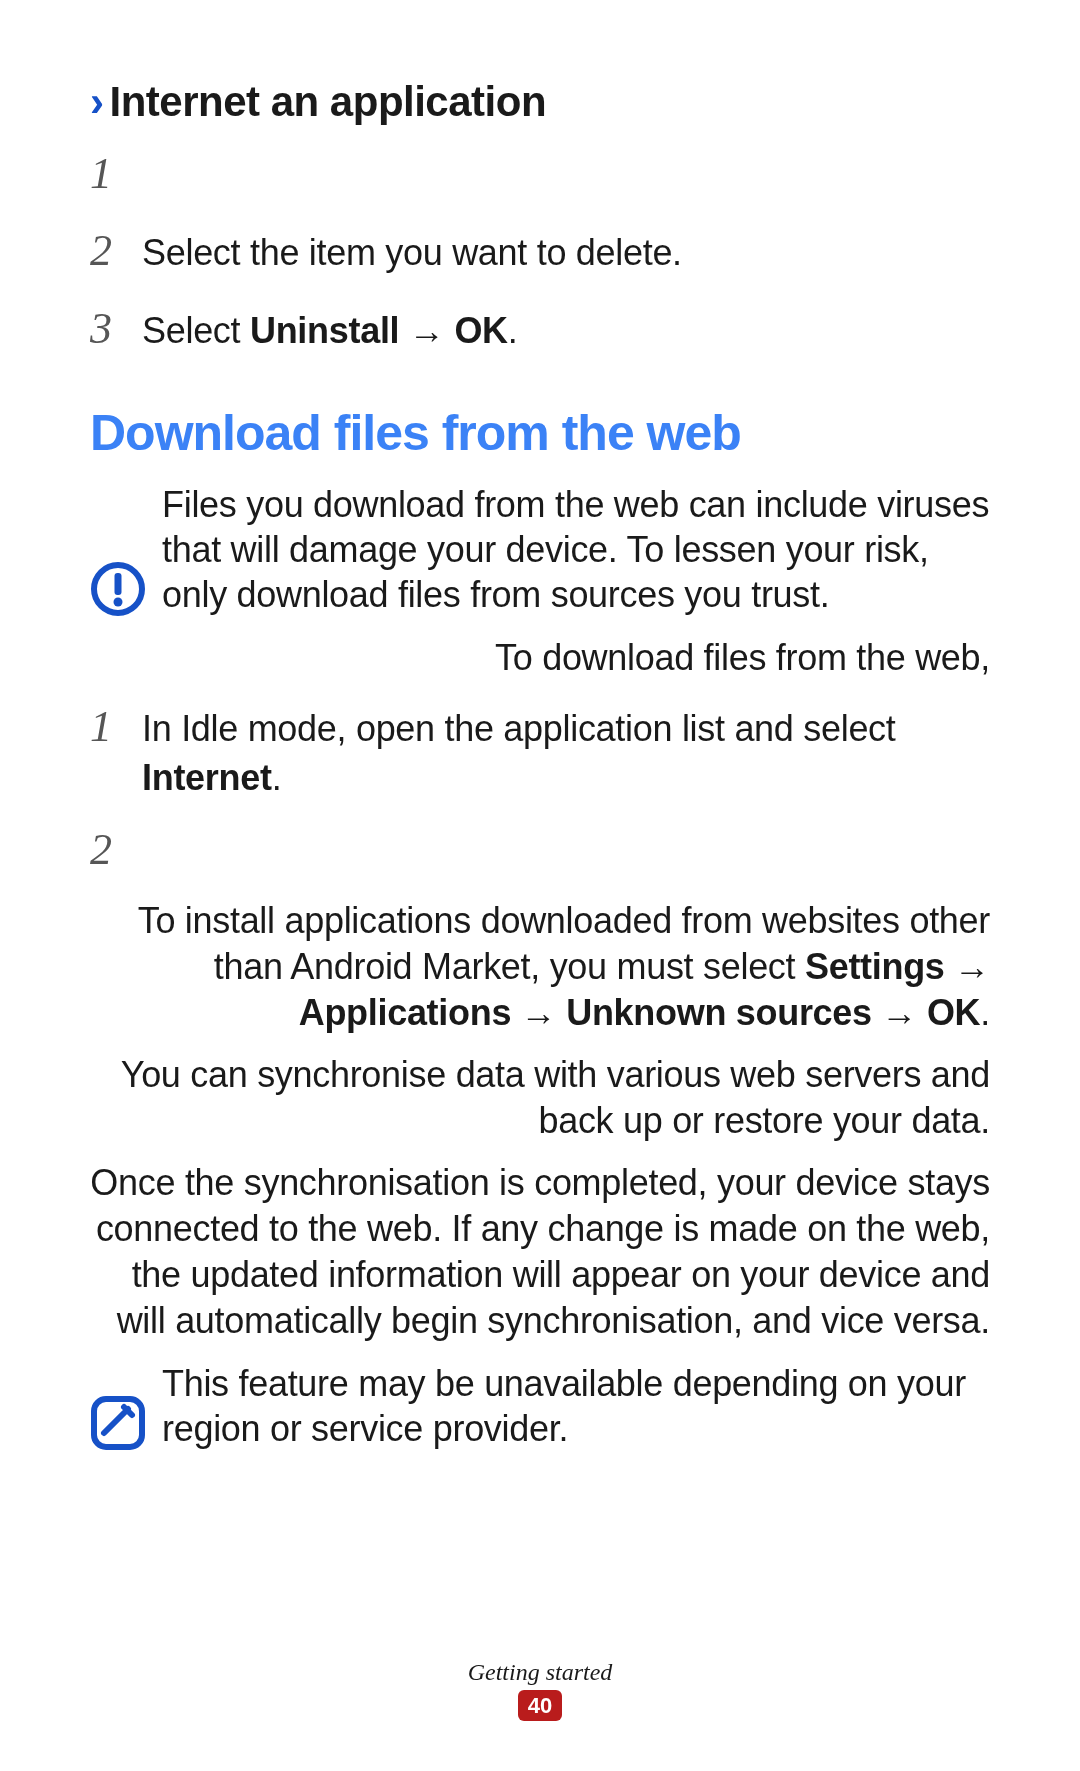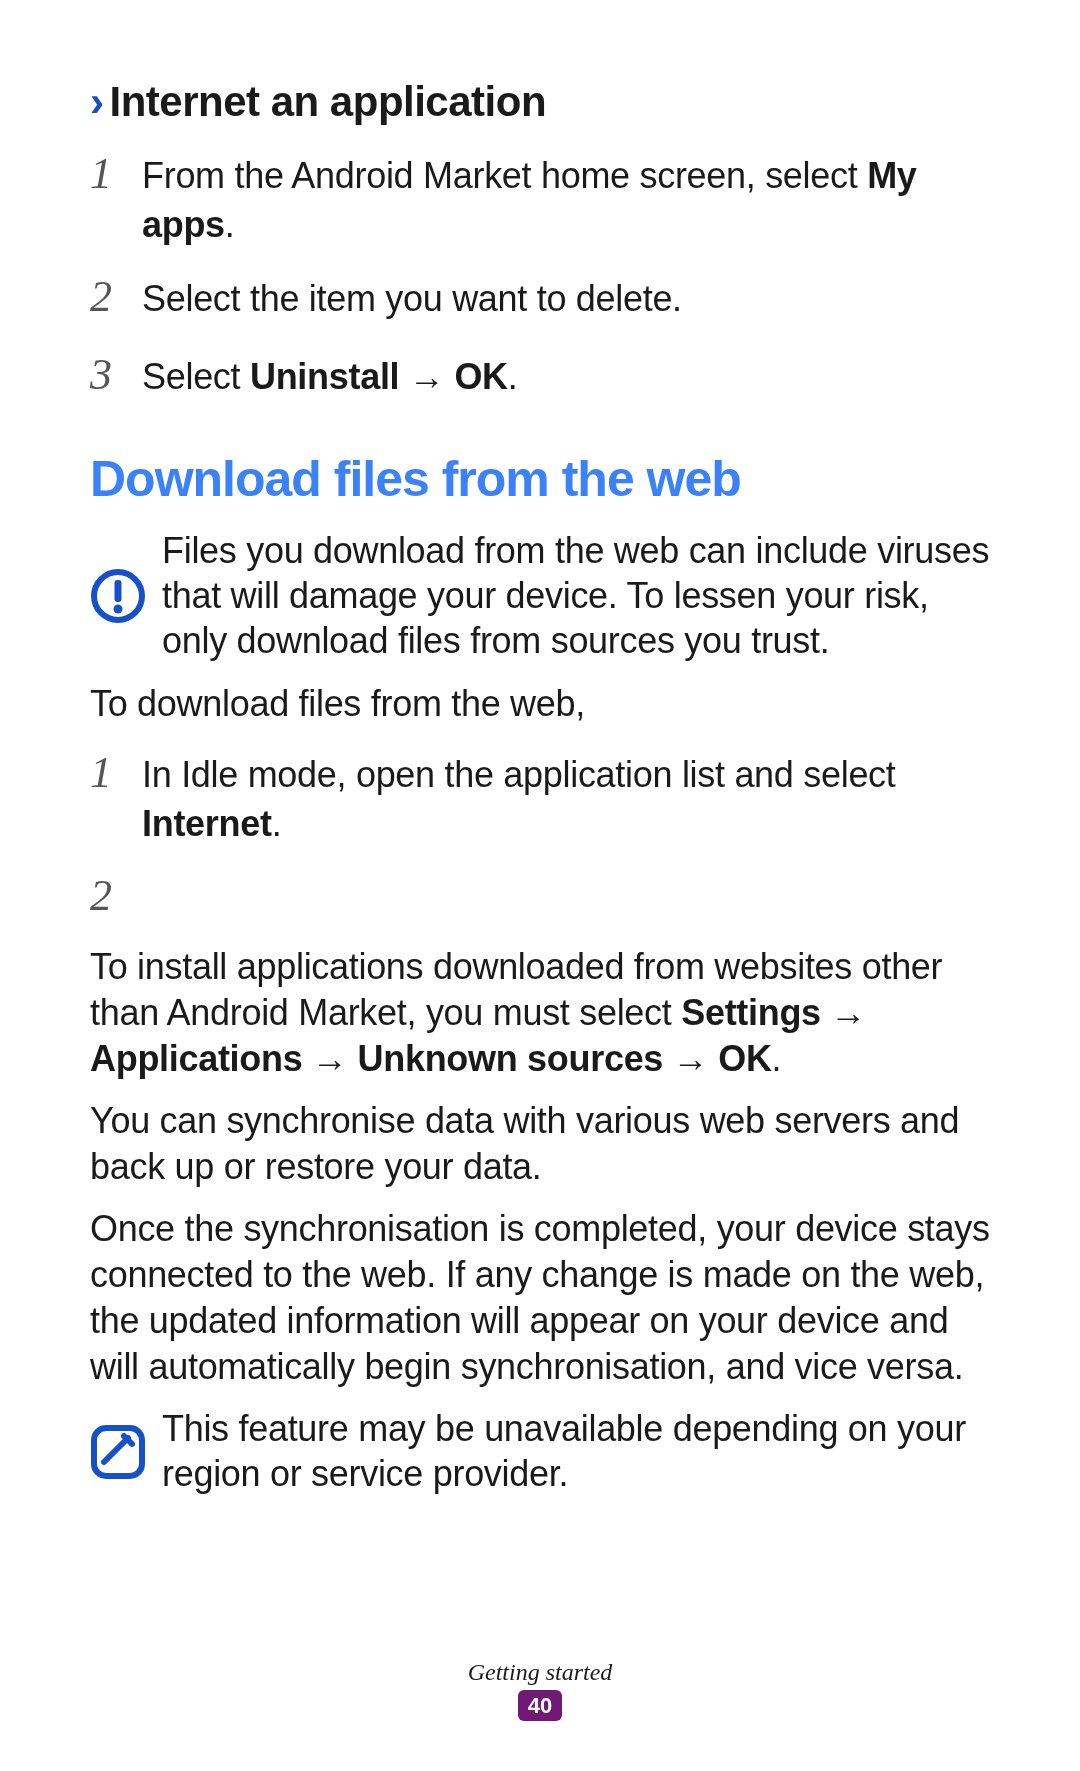--- a/index.html
+++ b/index.html
@@ -47,79 +47,77 @@
   .section-heading {
     color: #3b82f6;
     font-size: 50px;
     font-weight: 700;
     margin-top: 46px;
     margin-bottom: 20px;
     letter-spacing: -1px;
   }
   .callout {
     display: flex;
-    align-items: center;
+    align-items: flex-end;
     margin: 14px 0 18px 0;
   }
   .callout .icon {
     flex: 0 0 72px;
     padding-top: 2px;
   }
   .callout .ctext {
     flex: 1;
     font-size: 36px;
     line-height: 1.25;
     letter-spacing: -0.3px;
   }
   .body-text {
     font-size: 36px;
     line-height: 1.28;
     margin: 12px 0 16px 0;
     letter-spacing: -0.3px;
+    text-align: right;
   }
   .arrow { display: inline; }
   .footer {
     position: absolute;
     bottom: 50px;
     left: 0; right: 0;
     text-align: center;
   }
   .footer .chapter {
     font-style: italic;
     font-size: 24px;
     color: #1a1a1a;
     font-family: Georgia, "Times New Roman", serif;
     margin-bottom: 4px;
   }
   .footer .pagenum {
     display: inline-block;
-    background: #701a75;
+    background: #b91c1c;
     color: #fff;
     font-weight: 700;
     font-size: 22px;
     border-radius: 6px;
     padding: 3px 10px 2px 10px;
     min-width: 40px;
   }
   svg { display: block; }
 </style>
 </head>
 <body>
 
 <div class="page">
 
   <div class="sub-heading">
     <span class="caret">›</span><span>Internet an application</span>
   </div>
 
   <div class="step">
     <span class="num">1</span>
-    <span class="text">
-      <span>From the Android Market home screen, select </span><span class="b">My apps</span><span>.</span>
-    </span>
   </div>
 
   <div class="step">
     <span class="num">2</span>
     <span class="text">Select the item you want to delete.</span>
   </div>
 
   <div class="step">
     <span class="num">3</span>
     <span class="text">

